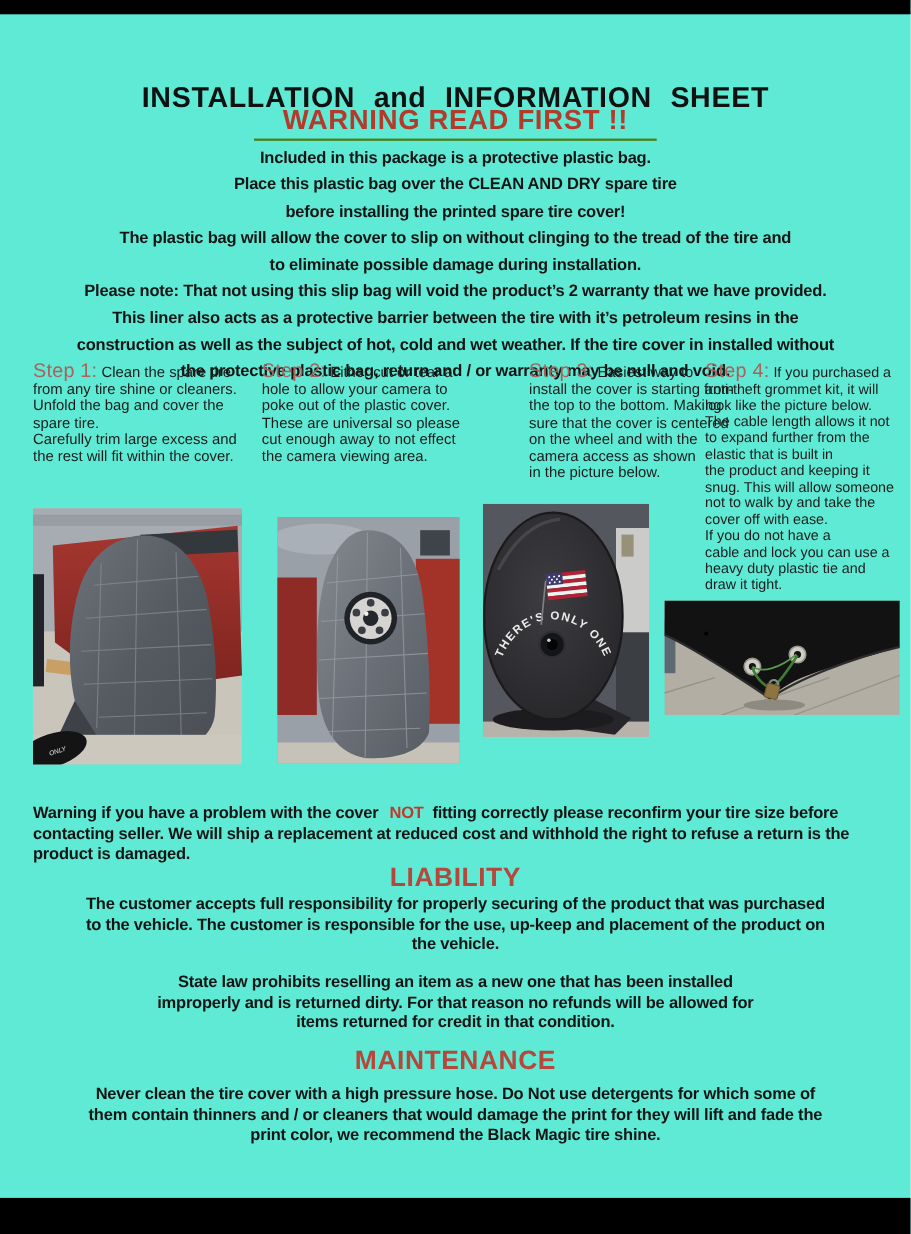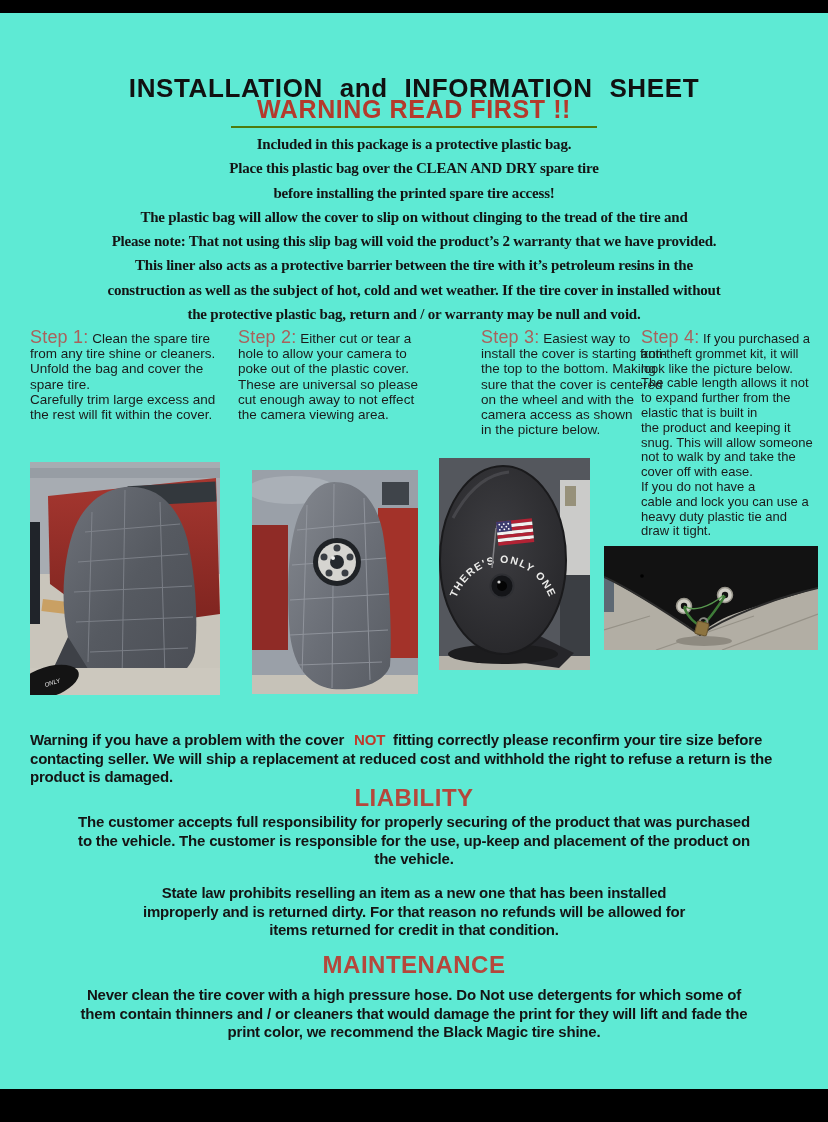--- a/index.html
+++ b/index.html
@@ -20,21 +20,21 @@
   .warning-heading-wrap{position:absolute;top:95px;left:0;width:828px;text-align:center;}
   .warning-heading{
     display:inline-block;font-size:25px;font-weight:bold;color:#b43a2c;
     letter-spacing:.6px;padding:0 26px 2px 26px;border-bottom:2px solid #4d7c0f;
     white-space:nowrap;
   }
   .intro{
     position:absolute;top:132px;left:0;width:828px;text-align:center;
     font-size:15px;font-weight:bold;letter-spacing:-0.2px;line-height:24.3px;color:#141414;
   }
-  .intro div{white-space:nowrap;font-family:Liberation Serif, serif;}
+  .intro div{white-space:nowrap;}
 
   .step{position:absolute;margin:0;font-size:13.5px;line-height:15.2px;color:#1b1b1b;}
   .step-label{font-size:18px;color:#a9625c;letter-spacing:.2px;}
   .step-body{white-space:pre-line;}
   .step-1{top:330px;left:30px;width:200px;}
   .step-2{top:330px;left:238px;width:200px;}
   .step-3{top:330px;left:437px;width:200px;margin-left:44px;}
   .step-4{top:330px;left:641px;width:182px;font-size:13px;line-height:14.8px;}
 
   .photo{position:absolute;display:block;}
@@ -73,22 +73,23 @@
 
   <h1 class="doc-title">INSTALLATION and INFORMATION SHEET</h1>
 
   <div class="warning-heading-wrap">
     <span class="warning-heading">WARNING READ FIRST !!</span>
   </div>
 
   <div class="intro">
     <div>Included in this package is a protective plastic bag.</div>
     <div>Place this plastic bag over the CLEAN AND DRY spare tire</div>
-    <div>before installing the printed spare tire access!</div>
+    <div>before installing the printed spare tire cover!</div>
     <div>The plastic bag will allow the cover to slip on without clinging to the tread of the tire and</div>
+    <div>to eliminate possible damage during installation.</div>
     <div>Please note: That not using this slip bag will void the product’s 2 warranty that we have provided.</div>
     <div>This liner also acts as a protective barrier between the tire with it’s petroleum resins in the</div>
     <div>construction as well as the subject of hot, cold and wet weather.  If the tire cover in installed without</div>
     <div>the protective plastic bag, return and / or warranty may be null and void.</div>
   </div>
 
   <p class="step step-1">
     <span class="step-label">Step 1:</span>
     <span class="step-body">Clean the spare tire
 from any tire shine or cleaners.

